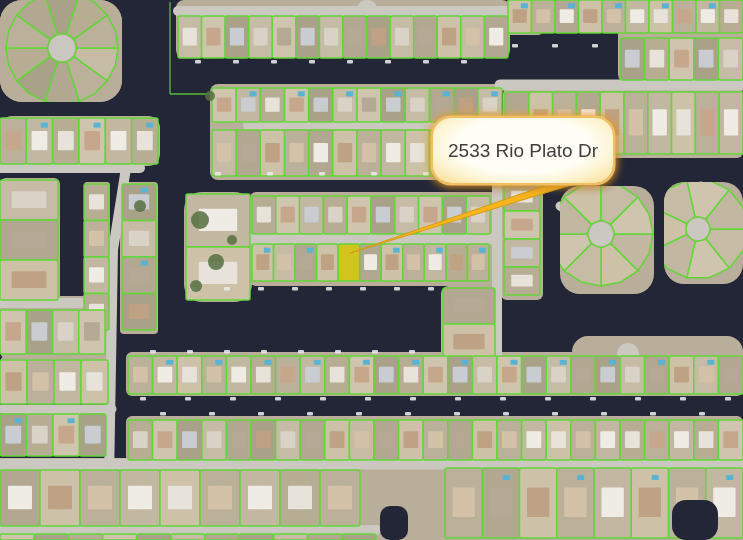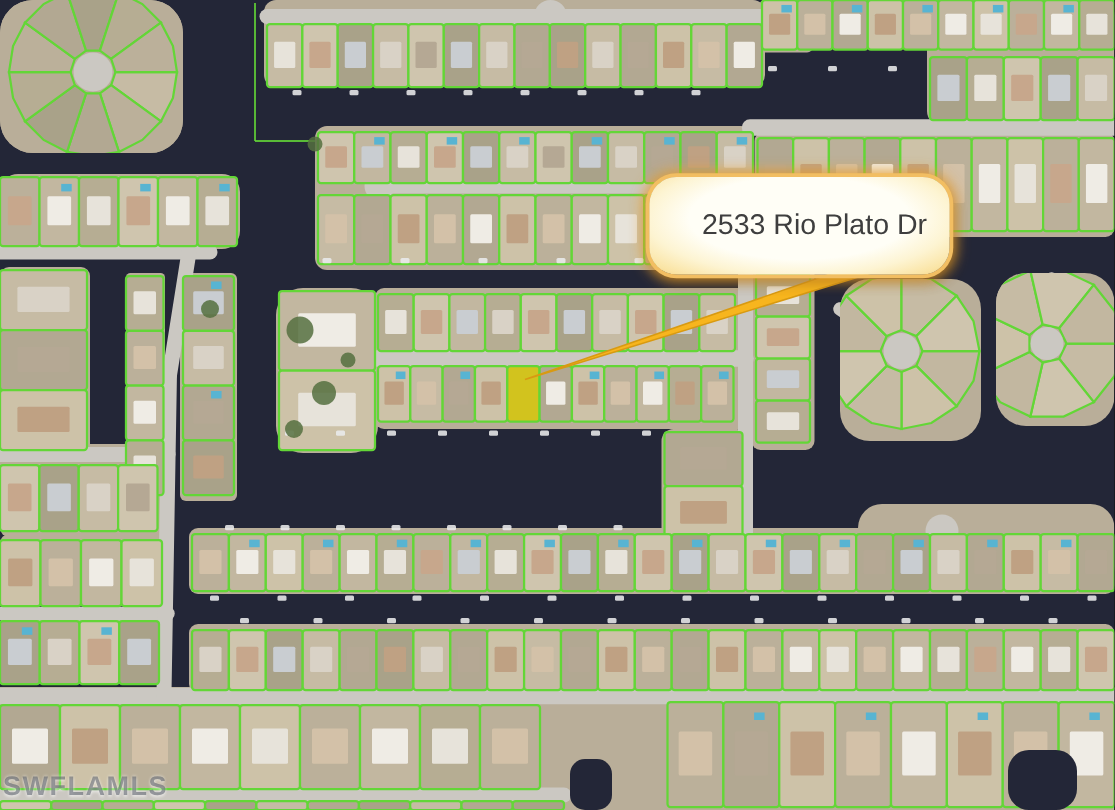--- a/index.html
+++ b/index.html
@@ -4,21 +4,21 @@
 <style>
   html,body{margin:0;padding:0;background:#111;}
   .stage{position:relative;width:743px;height:540px;overflow:hidden;
          font-family:"Liberation Sans",sans-serif;background:#232637;}
   .stage svg{position:absolute;left:0;top:0;}
   .callout{position:absolute;left:433px;top:118px;width:180px;height:65px;
     border-radius:18px;
     background:radial-gradient(ellipse at 50% 42%, #fffef6 52%, #fdf4d2 72%, #fae4a4 90%, #f4cd7b 100%);
     box-shadow:0 0 0 2.5px #f2be62, 0 0 9px 4px rgba(235,160,45,.85), 2px 4px 9px rgba(60,40,0,.45);
     display:flex;align-items:center;justify-content:center;
-    font-size:19px;color:#3e3e3e;z-index:30;padding-left:20px;}
+    font-size:19px;color:#3e3e3e;z-index:30;}
   .watermark{position:absolute;left:2px;top:514px;z-index:40;
     font-size:18px;font-weight:bold;letter-spacing:1px;
     color:rgba(62,68,84,.48);
     text-shadow:0 1px 2px rgba(255,255,255,.55), 0 -1px 2px rgba(255,255,255,.35);}
 </style>
 </head>
 <body>
 
 <div class="stage">
   <svg id="map" width="743" height="540" viewBox="0 0 743 540">
@@ -613,14 +613,13 @@
       <circle cx="216" cy="262" r="8" fill="#55703f" opacity="0.85"></circle>
       <circle cx="196" cy="286" r="6" fill="#55703f" opacity="0.85"></circle>
       <circle cx="232" cy="240" r="5" fill="#55703f" opacity="0.85"></circle>
       <circle cx="140" cy="206" r="6" fill="#55703f" opacity="0.85"></circle>
       <circle cx="210" cy="96" r="5" fill="#55703f" opacity="0.85"></circle>
       <polygon points="596.6028738924263,167.7223793249593 350,253 599.3971261075737,176.2776206750407" fill="#f7b51e" stroke="#d89a12" stroke-width="1"></polygon>
     </svg>
   <div class="callout">
     <span>2533 Rio Plato Dr</span>
   </div>
-  <div class="watermark">SWFLAMLS</div>
 </div>
 
 </body></html>

